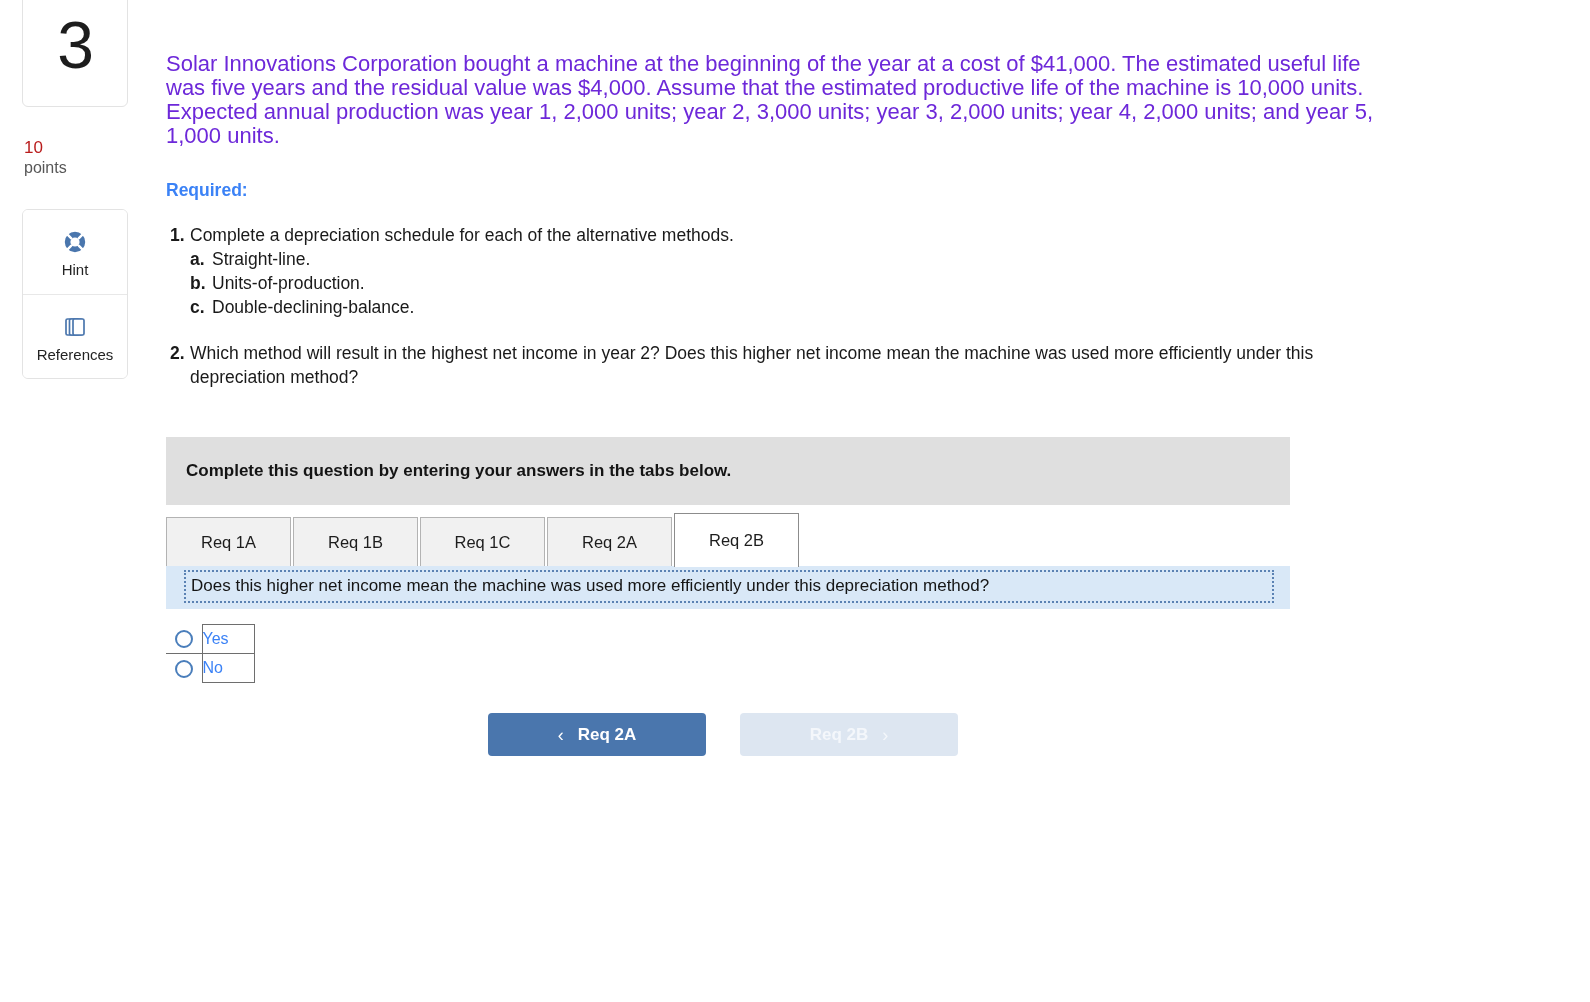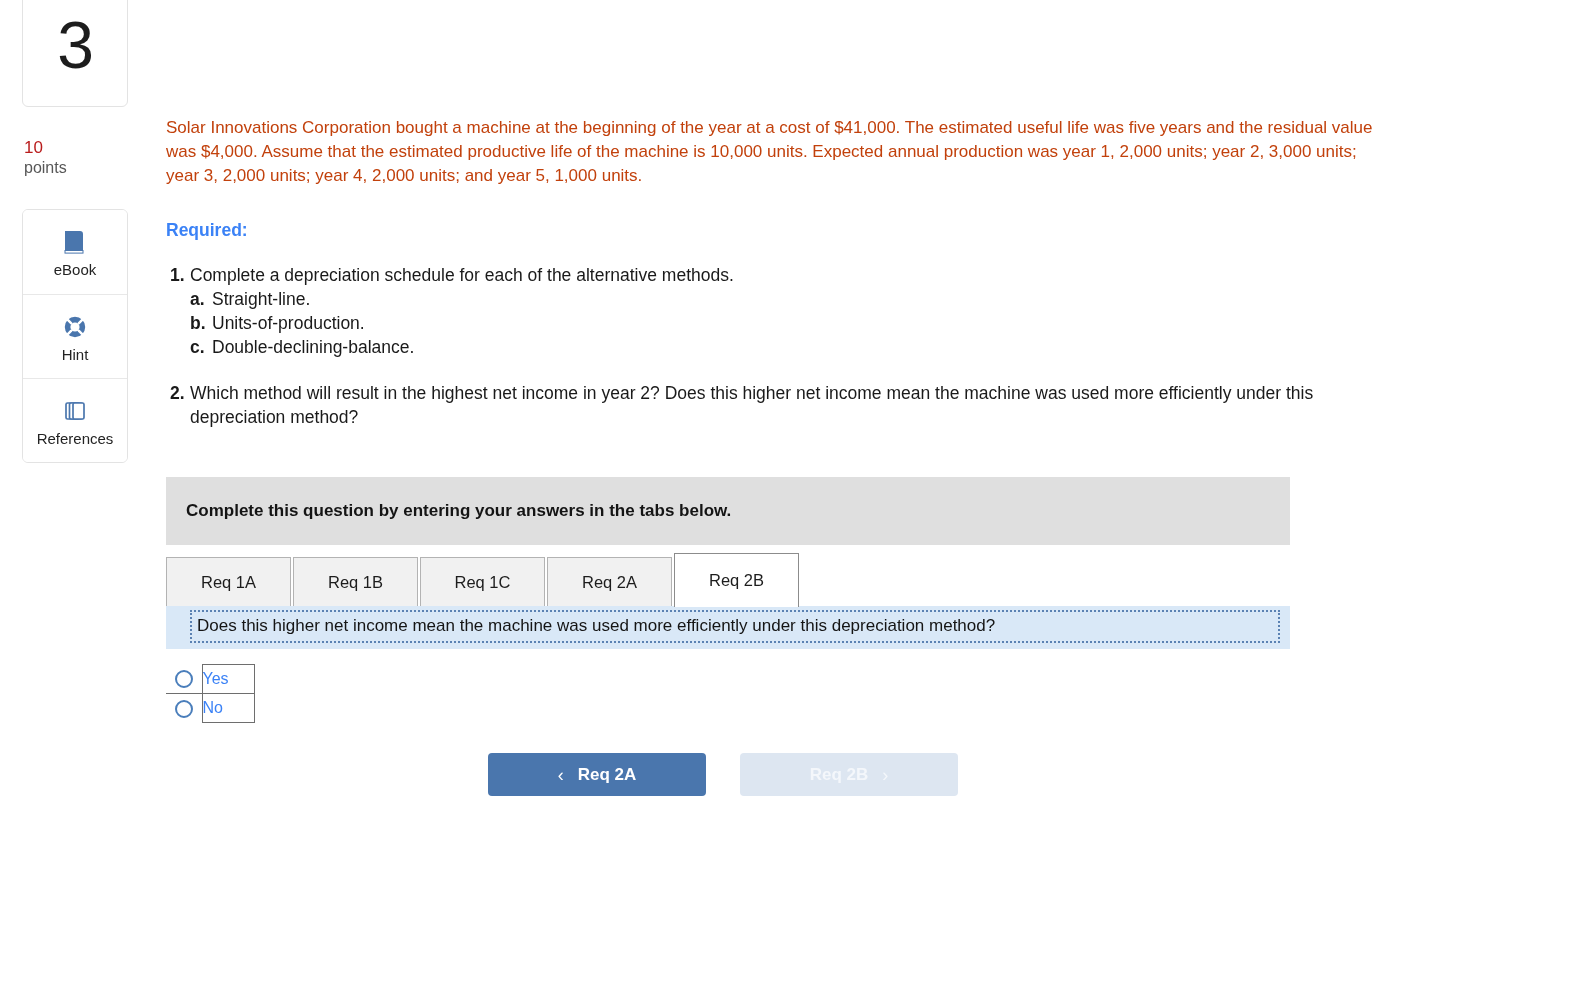--- a/index.html
+++ b/index.html
@@ -84,25 +84,25 @@
   .tool-icon { width: 30px; height: 30px; display: block; }
 
   
   .main {
     position: absolute;
     left: 166px;
     top: 0;
     width: 1400px;
   }
   .stem {
-    margin-top: 116px;
+    margin-top: 52px;
     width: 1210px;
-    font-size: 17px;
+    font-size: 22px;
     line-height: 24px;
-    color: #c2410c;
+    color: #6d28d9;
   }
   .required-head {
     margin-top: 32px;
     font-size: 17.5px;
     font-weight: bold;
     color: #3b82f6;
   }
   .req-list {
     margin: 0;
     padding: 0;
@@ -174,21 +174,21 @@
     border-bottom: none;
     height: 54px;
     position: relative;
     z-index: 3;
   }
 
   
   .qbar {
     width: 1124px;
     background: #d9e8f7;
-    padding: 4px 0 6px 10px;
+    padding: 4px 0 6px 4px;
     position: relative;
     top: -1px;
   }
   .qbar-inner {
     margin: 0 14px 0 14px;
     border: 2px dotted #5b82b3;
     padding: 3px 8px 4px 5px;
     font-size: 17px;
     color: #151515;
     line-height: 22px;
@@ -264,30 +264,20 @@
     <span class="qnum-text">3</span>
   </div>
 
   <div class="points-block">
     <div class="points-value">10</div>
     <div class="points-label">points</div>
   </div>
 
   <div class="tool-group">
 
-    <div class="tool-item">
-      <span class="tool-icon">
-        <svg viewBox="0 0 30 30" width="30" height="30">
-          <path d="M5 4 h15 a3 3 0 0 1 3 3 v16 h-15 a3 3 0 0 0 -3 3 z" fill="#4a76ad"></path>
-          <path d="M5 26 a3 3 0 0 1 3 -3 h15 v3 h-15 a0 0 0 0 0 0 0 z" fill="#4a76ad"></path>
-          <rect x="5" y="23.5" width="18" height="2.6" fill="#ffffff" stroke="#4a76ad" stroke-width="1"></rect>
-        </svg>
-      </span>
-      <span class="tool-label">eBook</span>
-    </div>
 
     <div class="tool-item">
       <span class="tool-icon">
         <svg viewBox="0 0 30 30" width="30" height="30">
           <circle cx="15" cy="15" r="11" fill="#4a76ad"></circle>
           <circle cx="15" cy="15" r="4.6" fill="#ffffff"></circle>
           <circle cx="15" cy="15" r="11" fill="none" stroke="#ffffff" stroke-width="1.6"></circle>
           <g stroke="#ffffff" stroke-width="2.4" stroke-linecap="round">
             <line x1="7.6" y1="7.6" x2="11.3" y2="11.3"></line>
             <line x1="22.4" y1="7.6" x2="18.7" y2="11.3"></line>

